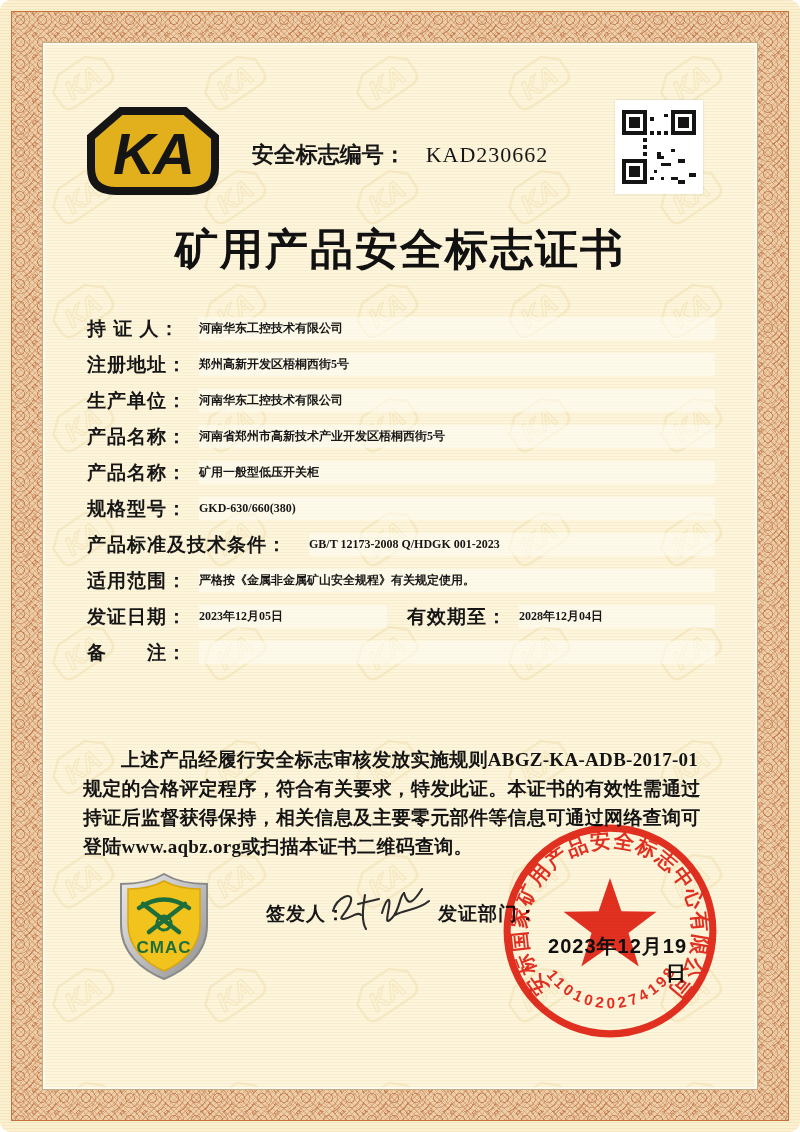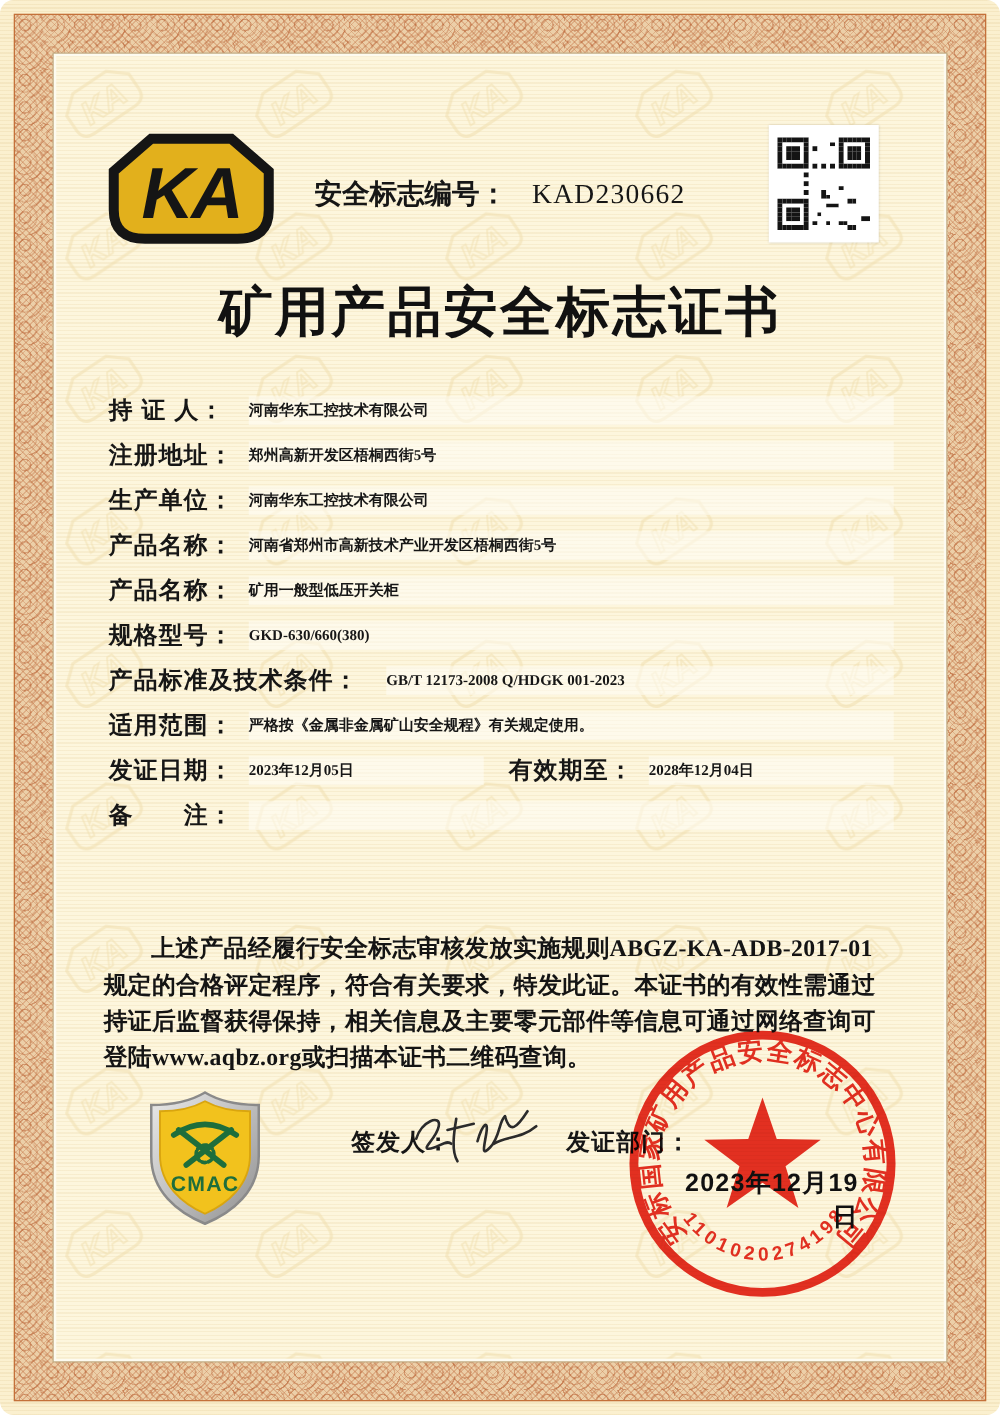--- a/index.html
+++ b/index.html
@@ -39,21 +39,21 @@
     background:rgba(255,253,245,.55);}
   .row .val.date{flex:0 0 188px;}
   .row .lbl.mid{flex:0 0 112px;margin-left:20px;}
   .row.remark{margin-top:6px;}
   .row.remark .val{min-height:23px;}
 
   .statement{position:absolute;left:38px;right:42px;top:700px;margin:0;text-indent:2em;
     font-family:"Liberation Serif","DejaVu Serif",serif;font-weight:700;font-size:19px;line-height:29px;color:#141414;letter-spacing:.3px;}
 
   .cmac{position:absolute;left:68px;top:826px;width:102px;height:112px;}
-  .sign-label{position:absolute;top:856px;font-size:19px;font-weight:700;color:#161616;letter-spacing:1px;margin-left:15px;}
+  .sign-label{position:absolute;top:856px;font-size:19px;font-weight:700;color:#161616;letter-spacing:1px;}
   .sign-label.signer{left:221px;}
   .sign-label.dept{left:393px;}
   .signature{position:absolute;left:280px;top:828px;width:112px;height:66px;}
 
   .seal{position:absolute;left:455px;top:776px;width:220px;height:220px;mix-blend-mode:multiply;opacity:.95;}
   .seal-date{position:absolute;left:492px;top:888px;width:150px;text-align:right;
     font-size:20px;font-weight:600;color:#101010;letter-spacing:1px;}
 </style>
 </head>
 <body>

